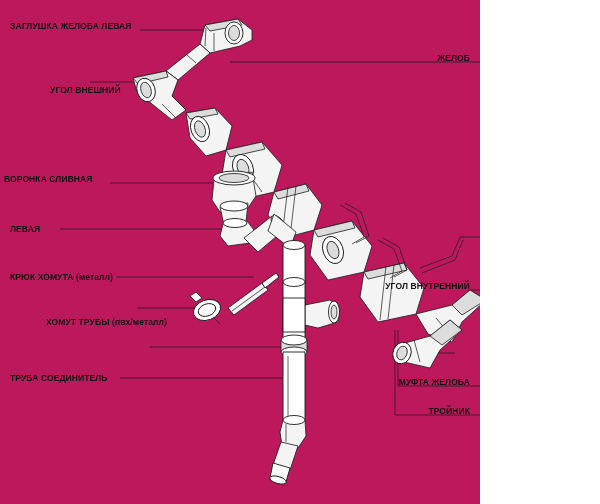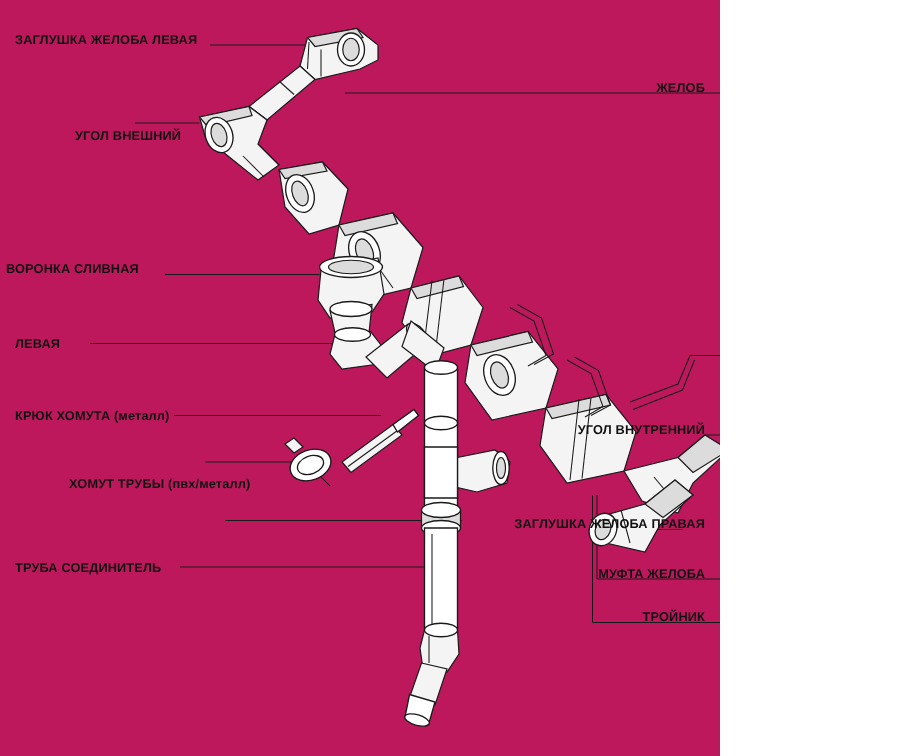--- a/index.html
+++ b/index.html
@@ -208,17 +208,16 @@
   <div class="label" style="left:10px; top:21px;">ЗАГЛУШКА ЖЕЛОБА ЛЕВАЯ</div>
   <div class="label" style="left:10px; top:85px;margin-left:40px;">УГОЛ ВНЕШНИЙ</div>
   <div class="label" style="left:4px; top:174px;">ВОРОНКА СЛИВНАЯ</div>
   <div class="label" style="left:10px; top:224px;">ЛЕВАЯ</div>
   <div class="label" style="left:10px; top:272px;">КРЮК ХОМУТА (металл)</div>
   <div class="label" style="left:10px; top:317px;margin-left:36px;">ХОМУТ ТРУБЫ (пвх/металл)</div>
   <div class="label" style="left:10px; top:373px;">ТРУБА СОЕДИНИТЕЛЬ</div>
 
   <div class="label right" style="right:10px; top:53px;">ЖЕЛОБ</div>
   <div class="label right" style="right:10px; top:281px;">УГОЛ ВНУТРЕННИЙ</div>
-  <div class="label right" style="right:10px; top:344px;">ЗАГЛУШКА ЖЕЛОБА ПРАВАЯ</div>
   <div class="label right" style="right:10px; top:377px;padding-left:12px;">МУФТА ЖЕЛОБА</div>
   <div class="label right" style="right:10px; top:406px;">ТРОЙНИК</div>
 
 </div>
 
 </body></html>

